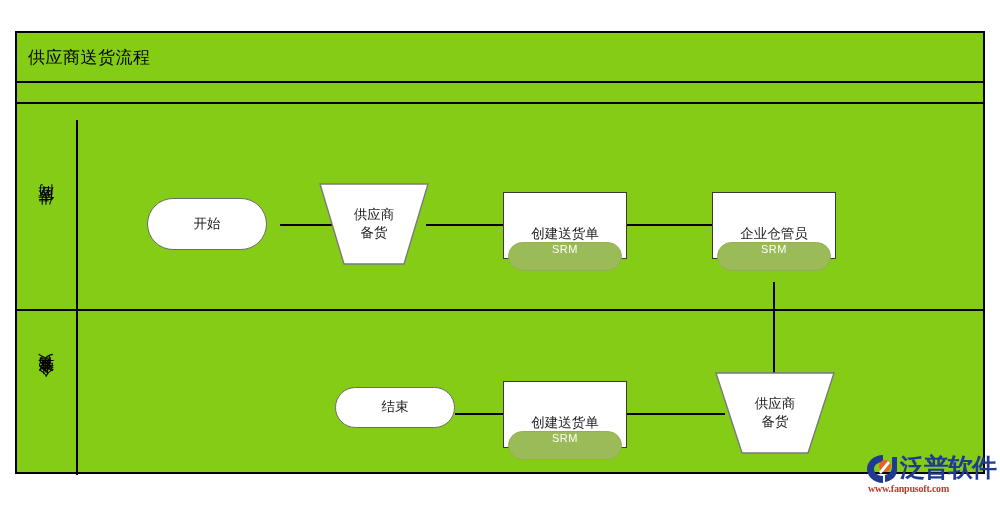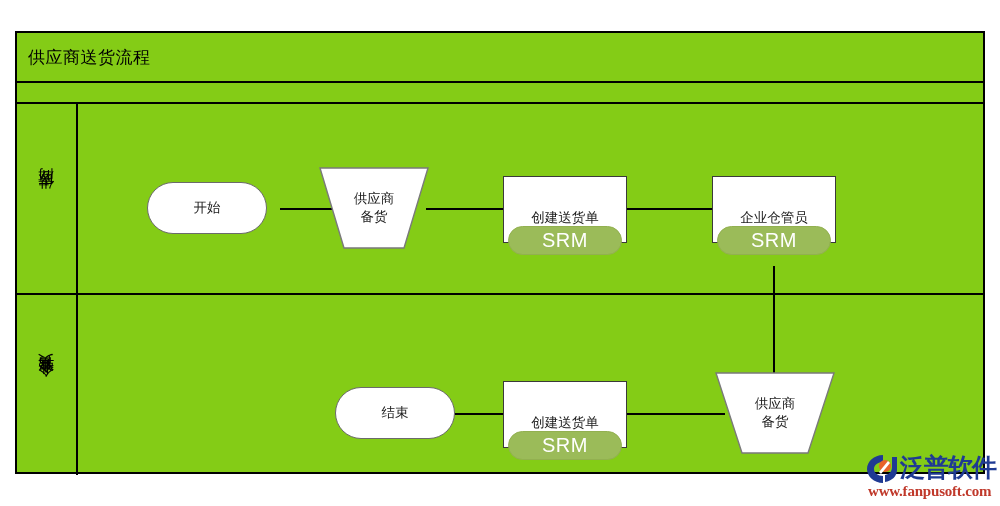--- a/index.html
+++ b/index.html
@@ -66,21 +66,21 @@
     top: 71px;
     right: 0;
     bottom: 0;
   }
   .lane {
     position: absolute;
     left: 0;
     width: 100%;
     box-sizing: border-box;
   }
-  #lane-supplier { top: 0; height: 191px; border-bottom: 2px solid #000000; }
+  #lane-supplier { top: 16px; height: 191px; border-bottom: 2px solid #000000; }
   #lane-warehouse { top: 191px; height: 180px; }
 
   
   .lane-label-cell {
     position: absolute;
     left: 0;
     top: 0;
     width: 61px;
     height: 100%;
     box-sizing: border-box;
@@ -146,24 +146,23 @@
   }
 
   
   .srm-badge {
     position: absolute;
     box-sizing: border-box;
     background: #9bbb59;
     border: 1px solid #92b050;
     border-radius: 999px;
     color: #ffffff;
-    font-size: 20px;
+    font-size: 11px;
     letter-spacing: 0.5px;
     display: flex;
-    align-items: center;
     justify-content: center;
     z-index: 6;
   }
 
   
   .connector {
     position: absolute;
     background: #000000;
     z-index: 2;
   }
@@ -194,21 +193,21 @@
     font-weight: bold;
     color: #1f3a93;
     letter-spacing: -1px;
     line-height: 30px;
     white-space: nowrap;
   }
   #brand-url {
     position: absolute;
     left: 2px;
     top: 31px;
-    font-size: 15px;
+    font-size: 10px;
     font-weight: bold;
     color: #c0392b;
     letter-spacing: -0.2px;
     white-space: nowrap;
     font-family: "Liberation Serif", "DejaVu Serif", serif;
   }
 </style>
 </head>
 <body>
 
@@ -261,21 +260,21 @@
 
     <div class="lane" id="lane-warehouse">
       <div class="lane-label-cell">
         <span class="lane-label-text">企业仓管员</span>
       </div>
 
       <div class="connector connector-v" style="left:756px; top:0px; height:78px;"></div>
       <div class="connector connector-h" style="left:608px; top:118px; width:100px;"></div>
       <div class="connector connector-h" style="left:438px; top:118px; width:50px;"></div>
 
-      <div class="shape shape-terminator" style="left:318px; top:92px; width:120px; height:52px;">
+      <div class="shape shape-terminator" style="left:318px; top:92px; width:120px; height:41px;">
         <span>结束</span>
       </div>
 
       <div class="shape shape-process" style="left:486px; top:86px; width:124px; height:67px;">
         <span>创建送货单</span>
       </div>
       <div class="srm-badge" style="left:491px; top:136px; width:114px; height:29px;">
         <span>SRM</span>
       </div>
 

